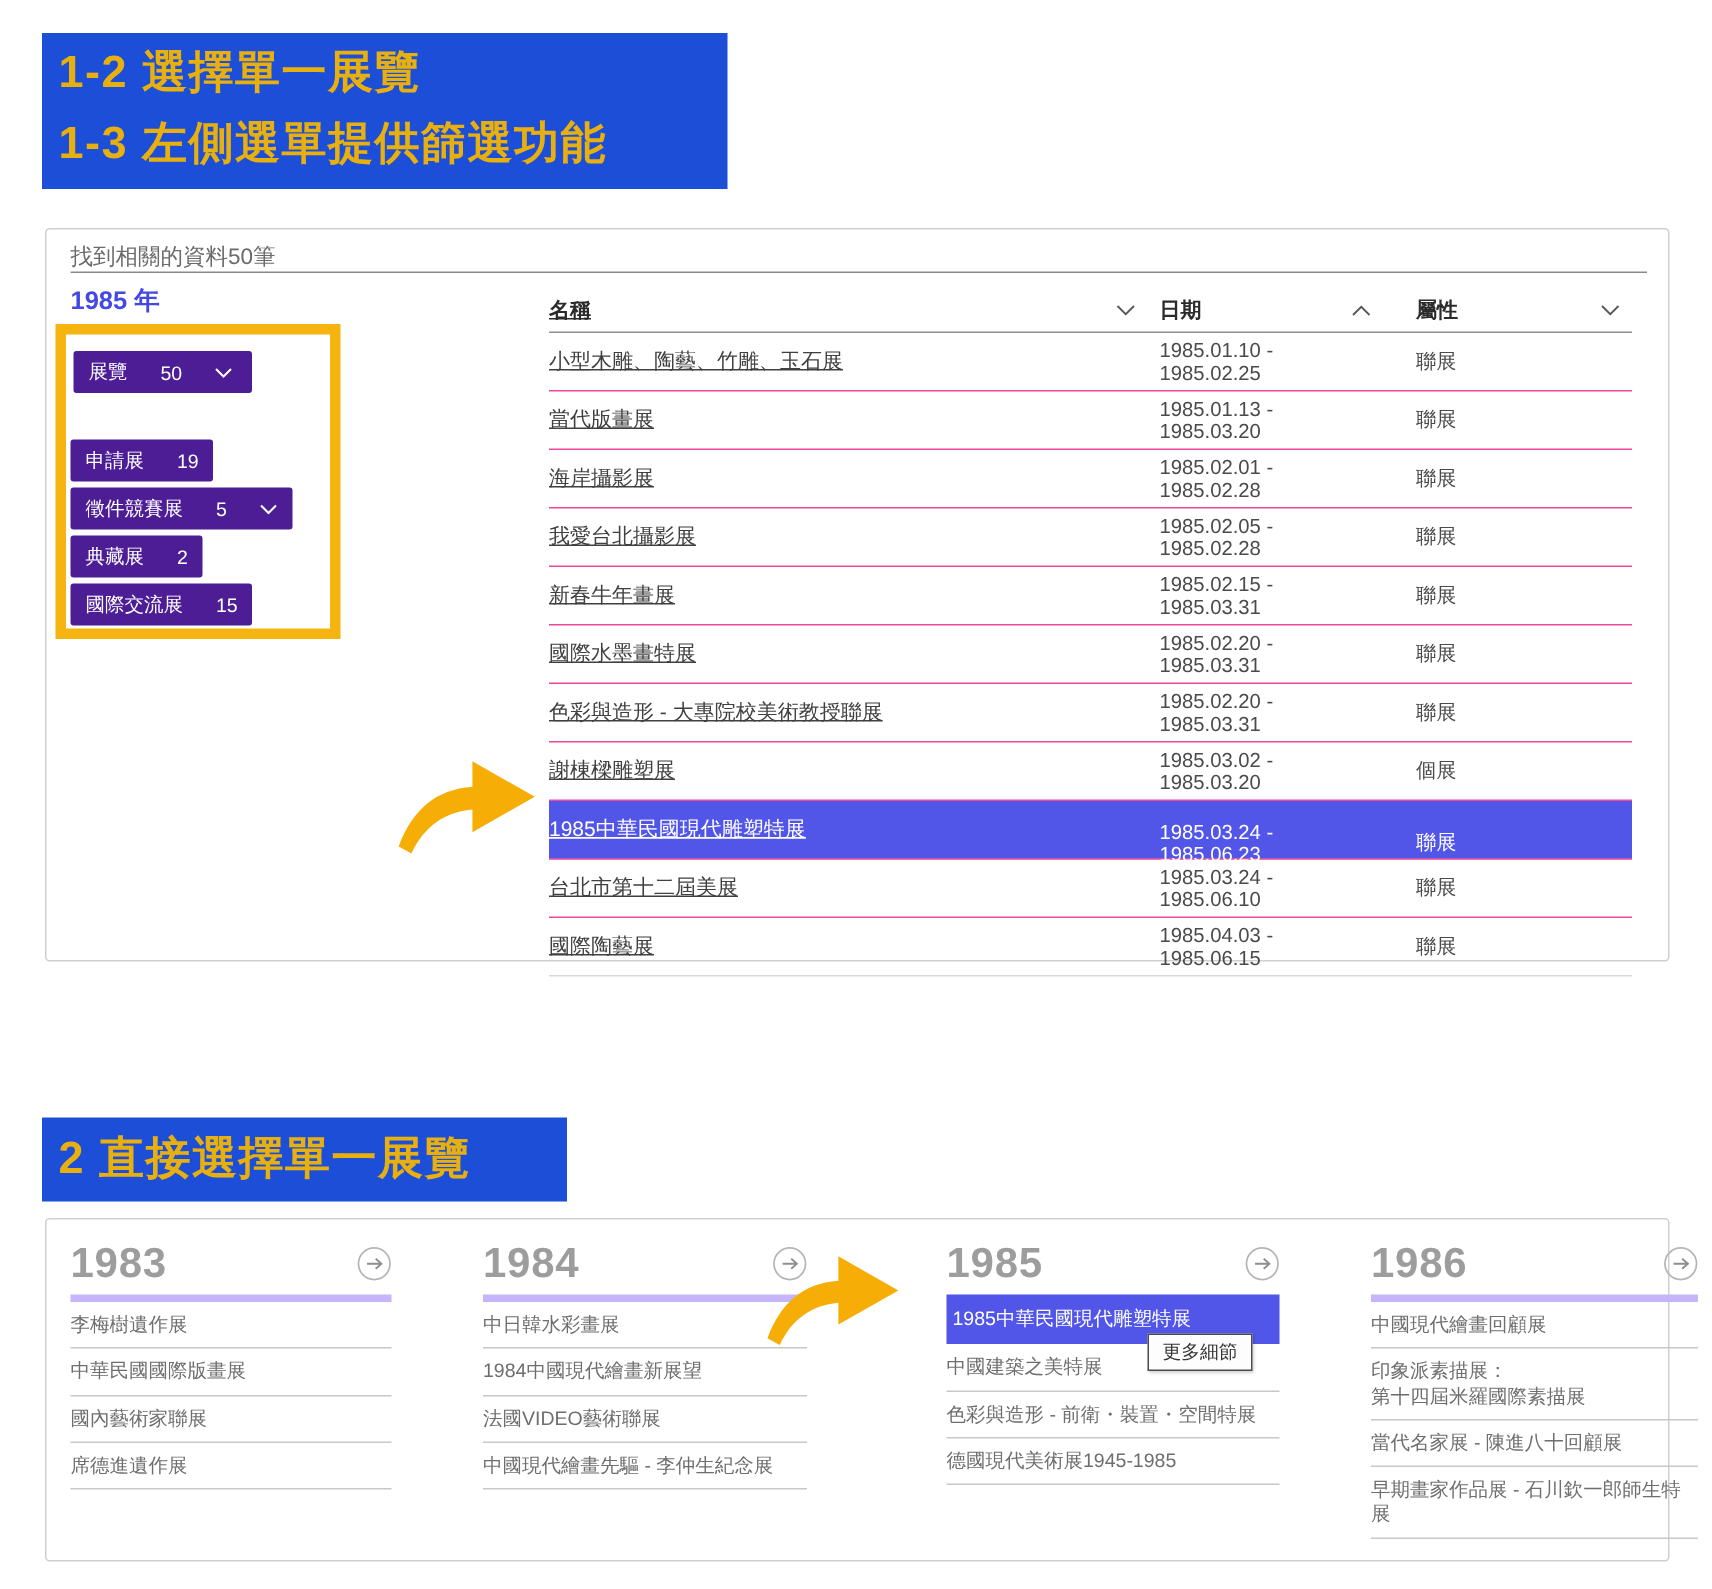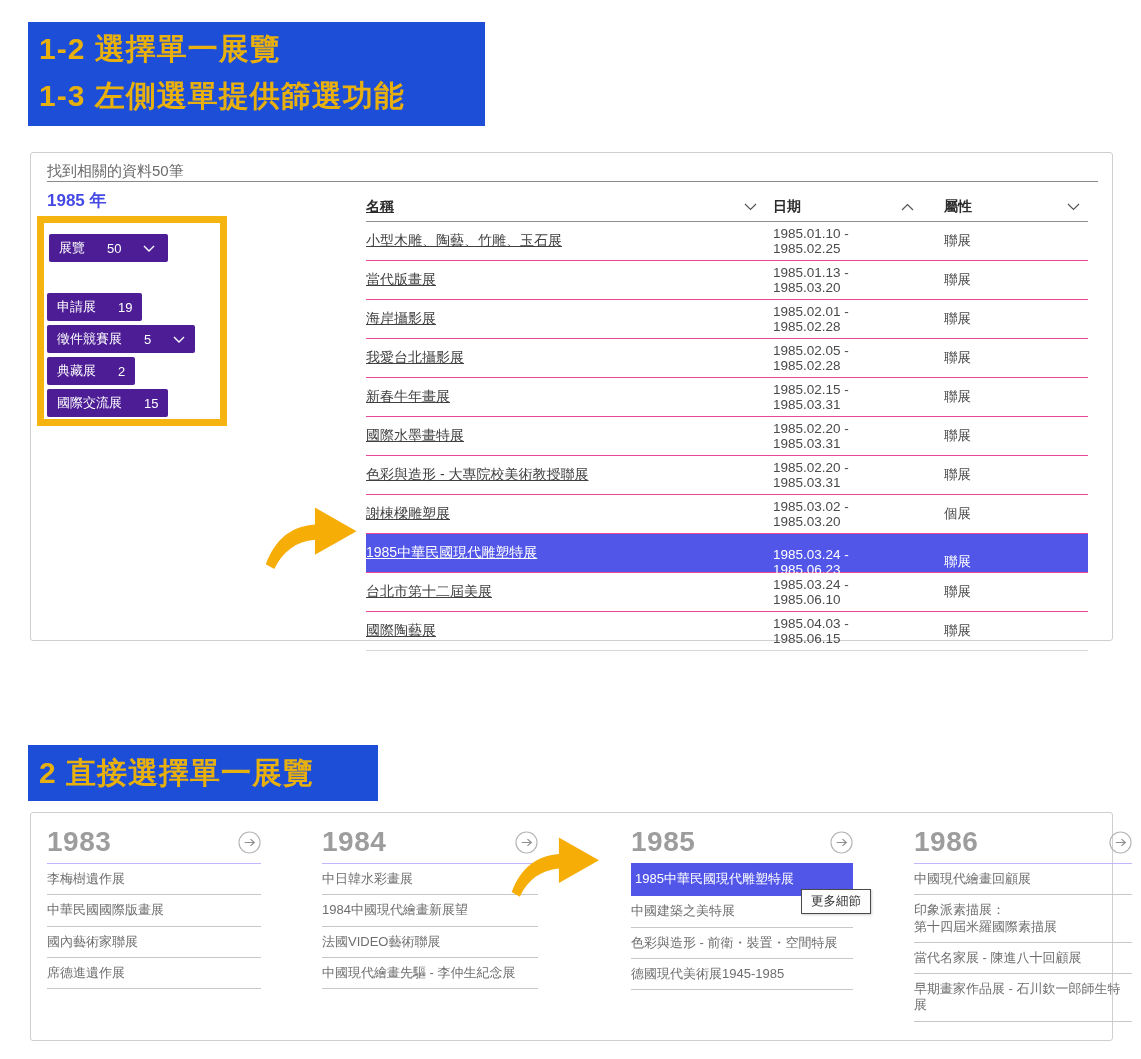--- a/index.html
+++ b/index.html
@@ -70,36 +70,35 @@
   #arrow1 { left:262px; top:495px; }
   #arrow2 { left:508px; top:826px; }
 
   
   .tl-wrap { position:absolute; left:16px; top:0; right:0; bottom:0; display:flex; gap:61px; }
   .tl-col { flex:0 0 auto; }
   .tl-col.w0 { width:214px; } .tl-col.w1 { width:216px; } .tl-col.w2 { width:222px;margin-left:32px; } .tl-col.w3 { width:218px; }
   .yr-head { display:flex; align-items:center; justify-content:space-between; padding-top:14px; height:30px; }
   .yr-label { font-size:28px; font-weight:bold; color:#9d9d9d; letter-spacing:0.5px; }
   .yr-go { cursor:pointer; display:inline-flex; }
-  .yr-list { margin-top:6px; border-top:1px solid #c4b5fd; }
+  .yr-list { margin-top:6px; border-top:5px solid #c4b5fd; }
   .yr-list.no-top { border-top:none; }
   .tl-item {
     padding:7px 2px 7px 0; border-bottom:1px solid #c8c8c8;
     font-size:13px; color:#6e6e6e; cursor:pointer; line-height:1.25;
   }
   .tl-item.two-line { white-space:pre-line; }
   .tl-item.highlighted {
     background:#5156E8; color:#fff; padding:8px 4px 9px 4px; border-bottom:none;
   }
   .tooltip {
     position:absolute; left:734px; top:76px; z-index:6;
     background:#fdfdfd; border:1px solid #4a4a4a; color:#333;
     font-size:12.5px; padding:3px 9px; box-shadow:1px 1px 2px rgba(0,0,0,0.18);
     white-space:nowrap;
-    margin-left:36px;
   }
 </style>
 </head>
 <body>
 
 <div id="anno1" class="anno-header">
   <div>1-2 選擇單一展覽</div>
   <div>1-3 左側選單提供篩選功能</div>
 </div>
 

